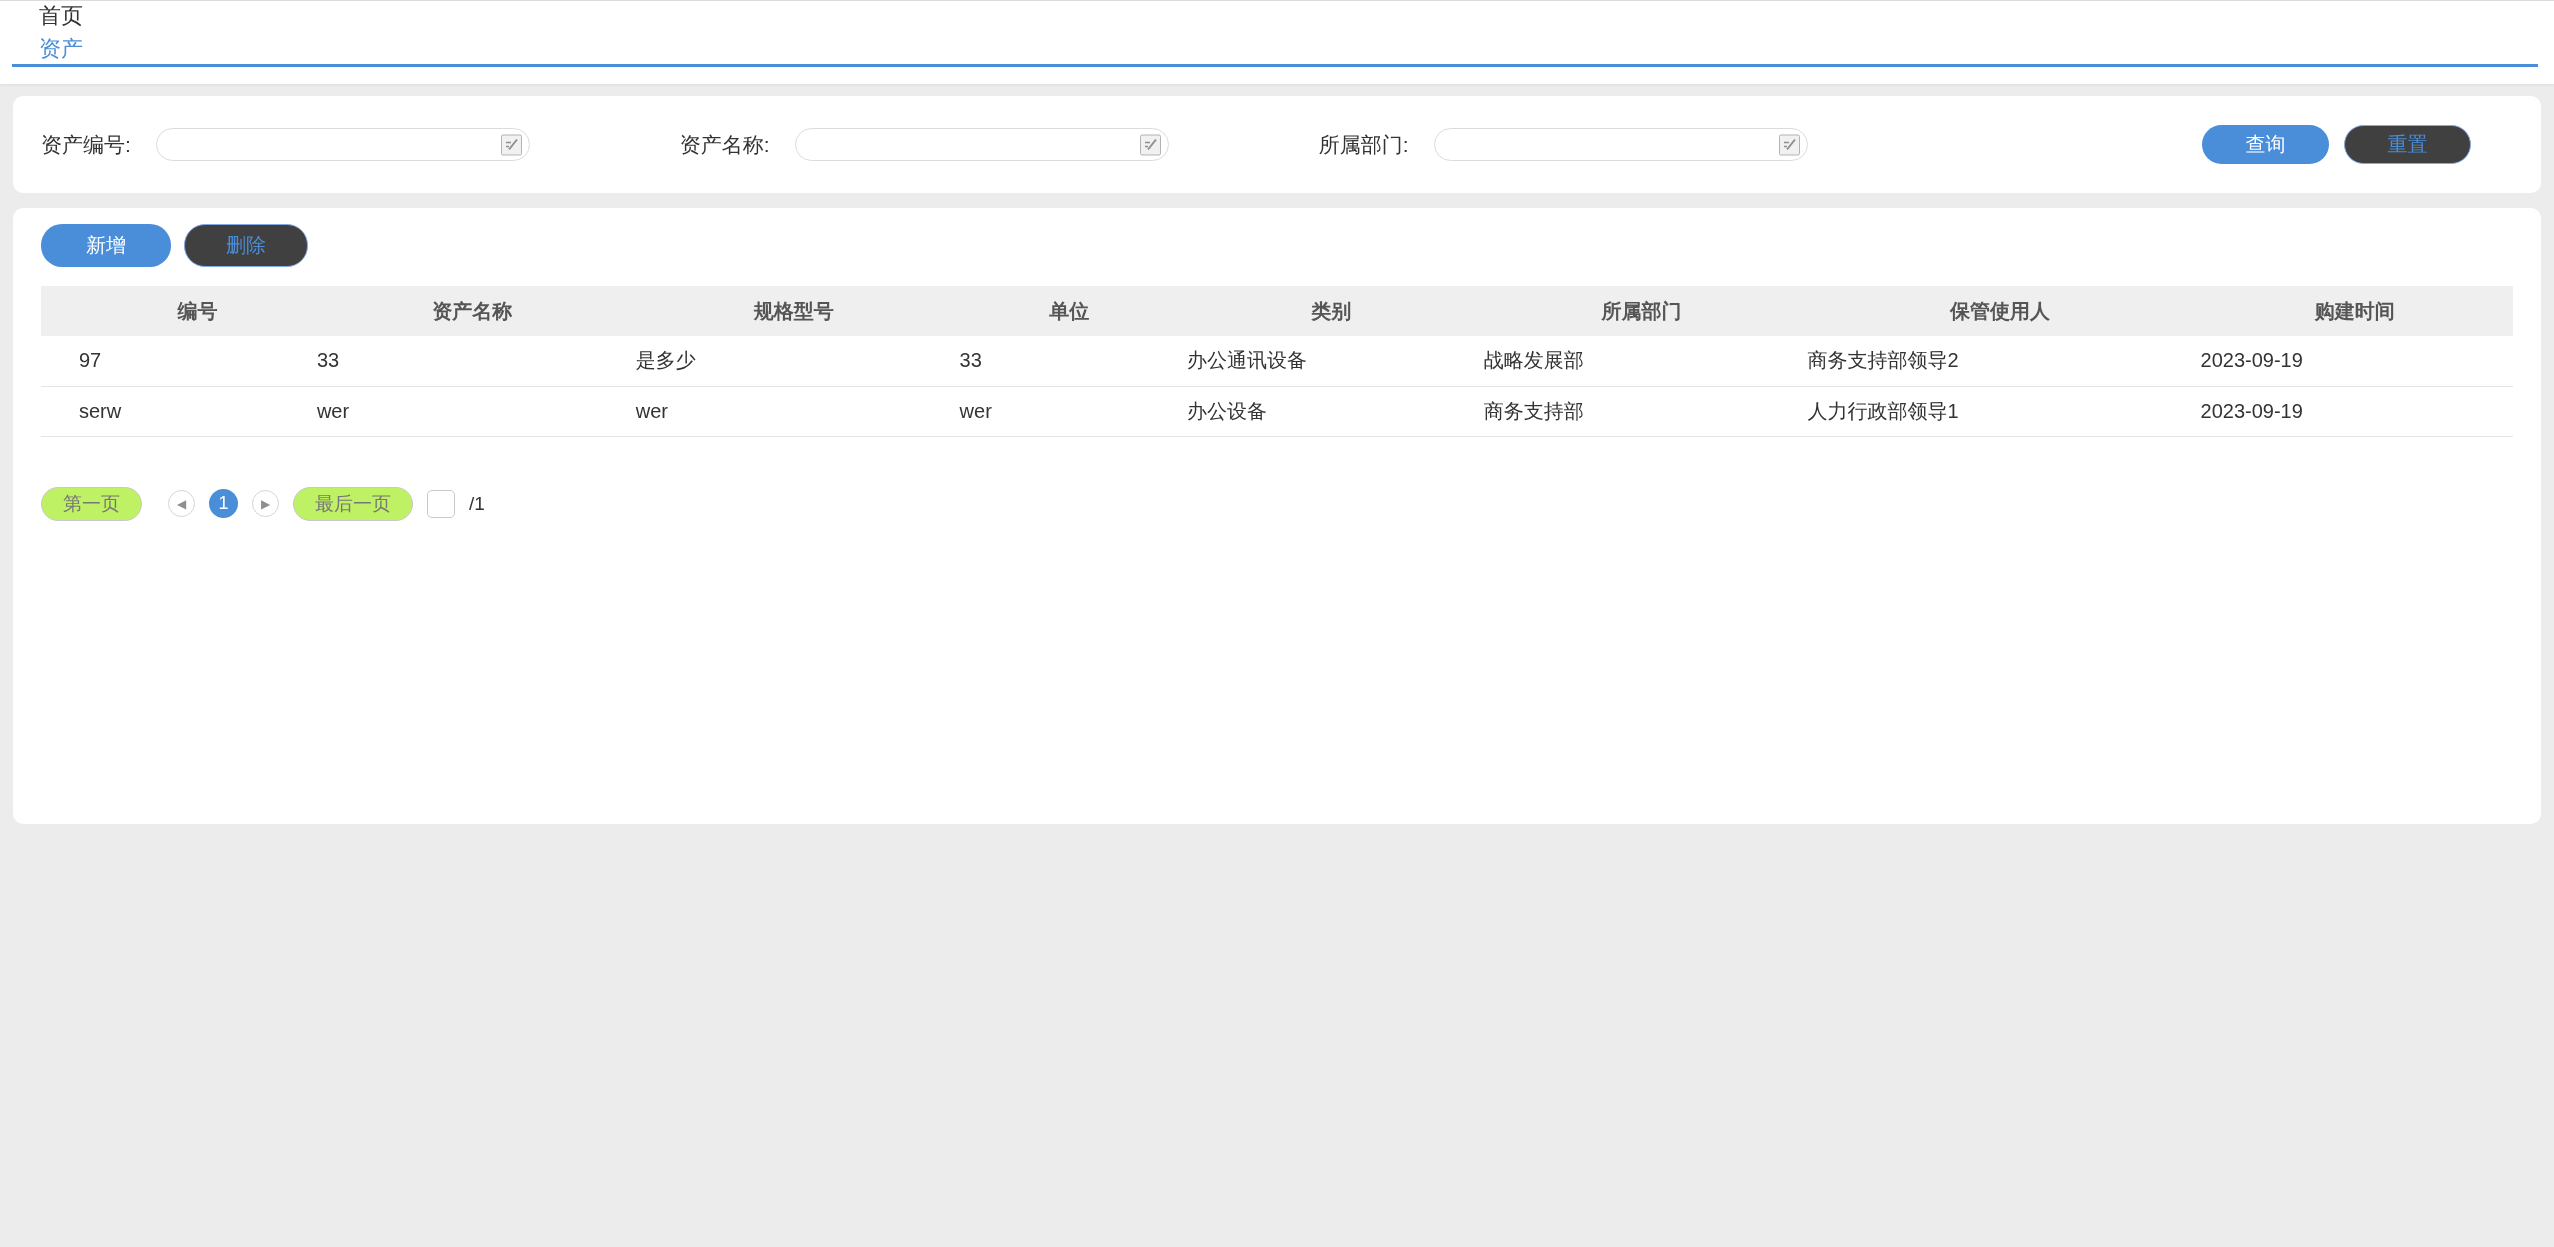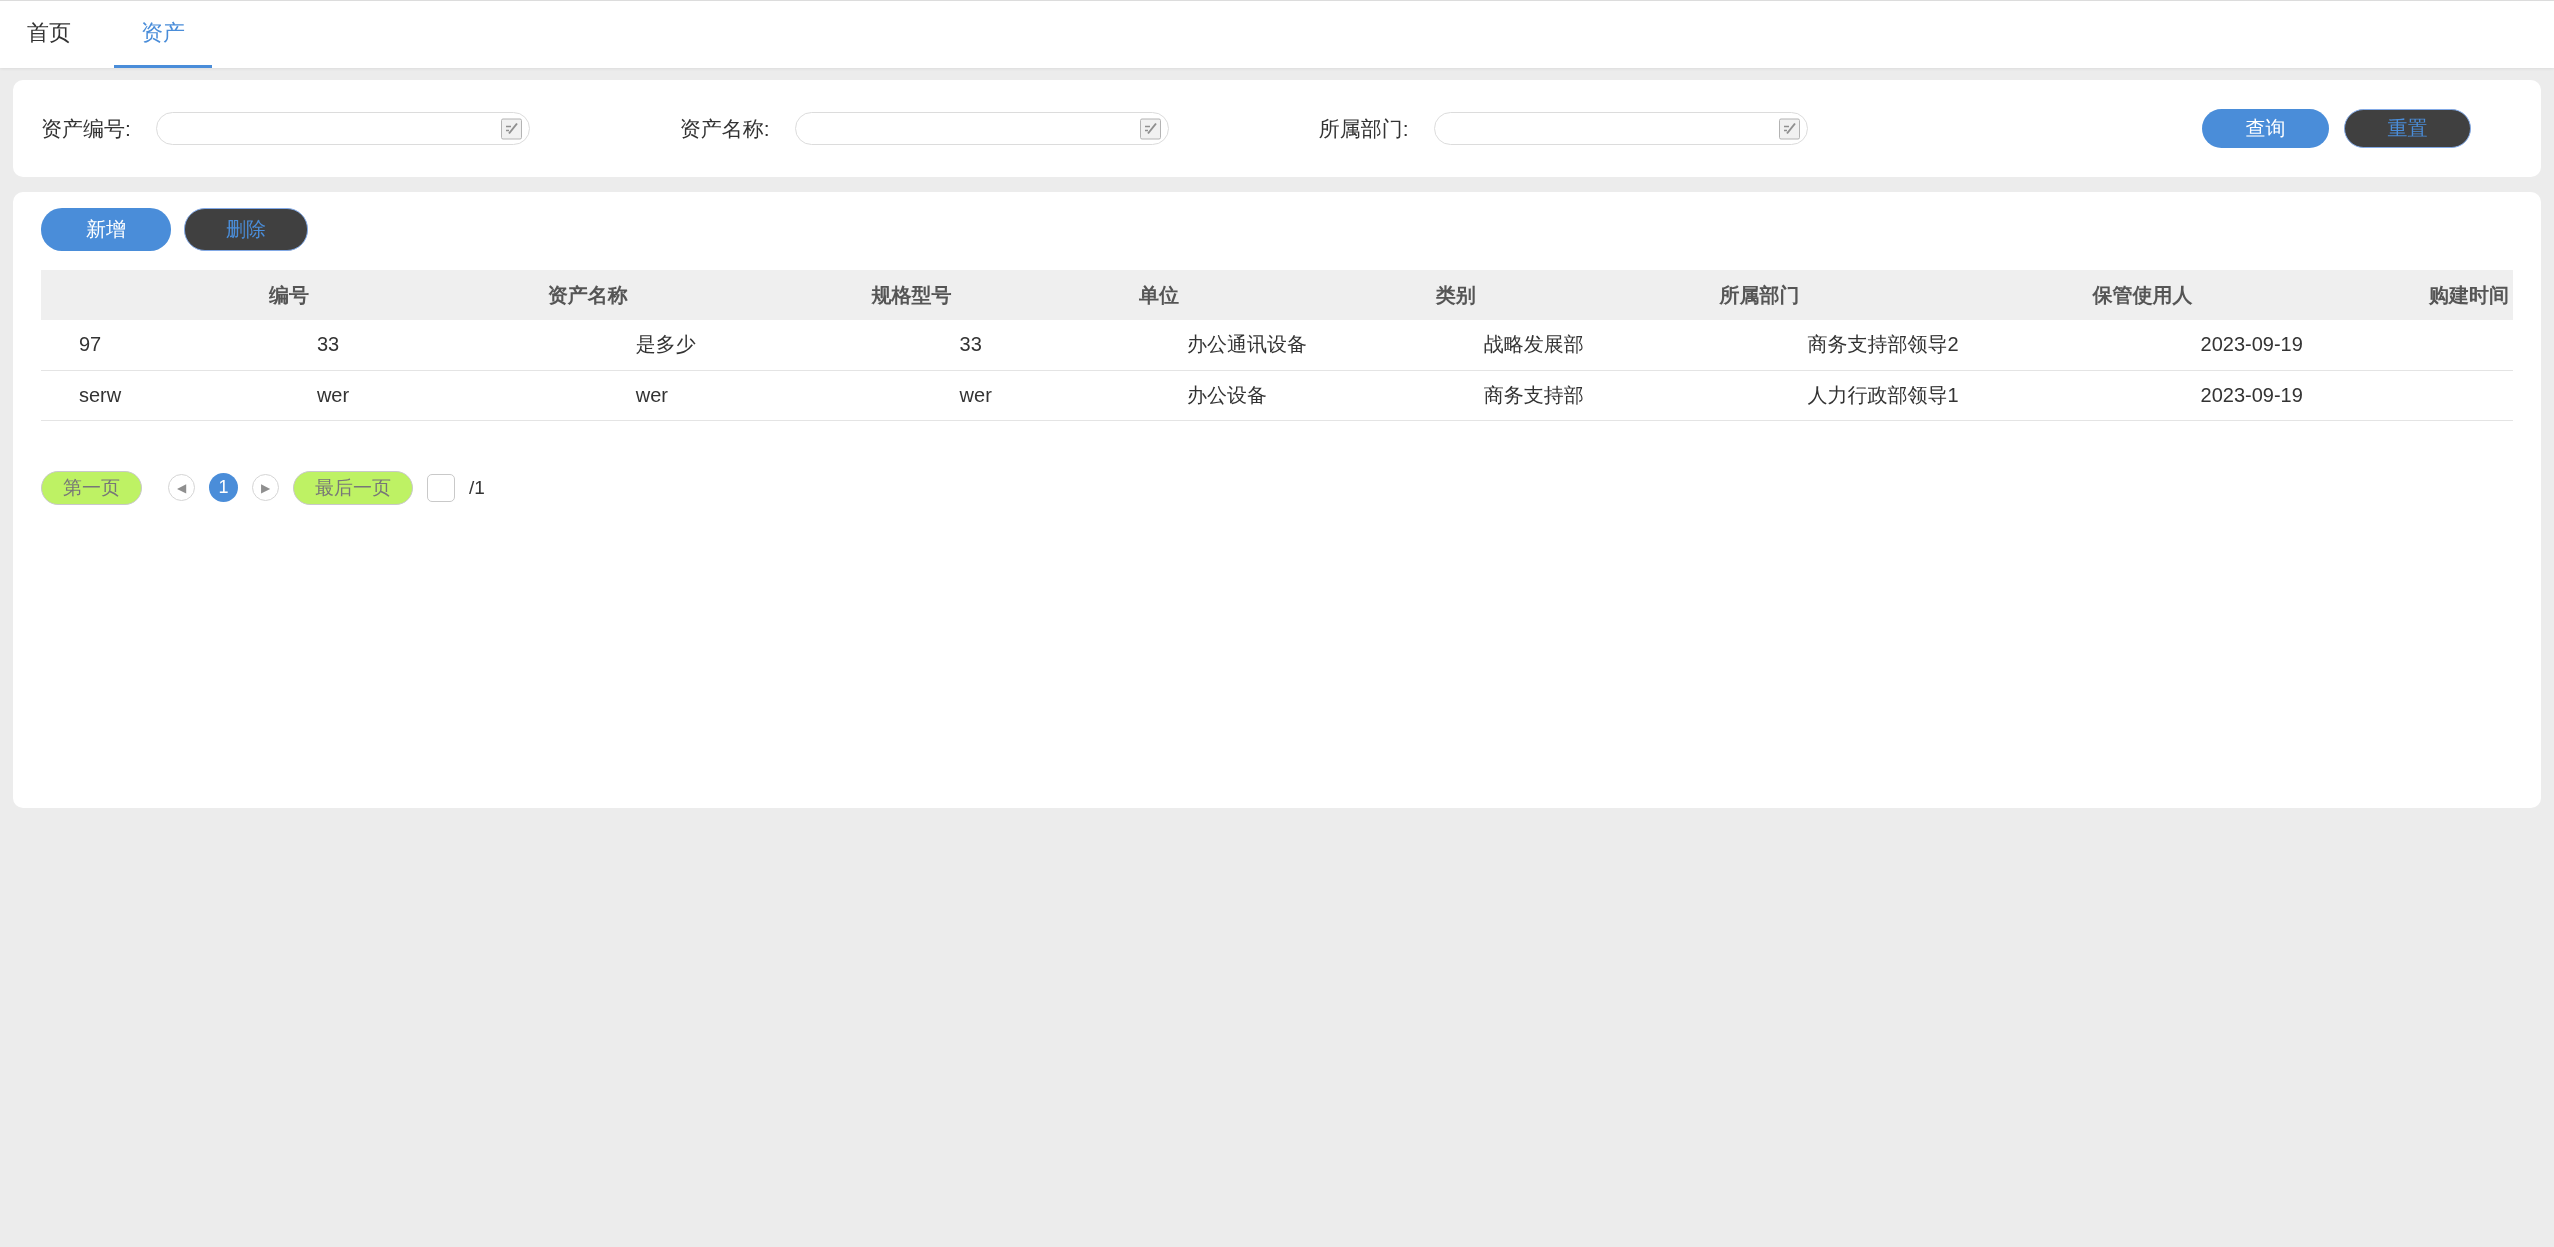--- a/index.html
+++ b/index.html
@@ -7,27 +7,29 @@
   body {
     width: 2554px; height: 1247px;
     background: #ececec;
     font-family: "Liberation Sans", sans-serif;
     overflow: hidden;
   }
 
   
   .topbar {
     background: #ffffff;
-    height: 68px;
+    height: 84px;
     display: flex;
     align-items: stretch;
+    padding-left: 12px;
     border-top: 1px solid #dcdcdc;
     box-shadow: 0 1px 3px rgba(0,0,0,0.07);
     position: relative;
     z-index: 2;
+    flex-direction: column;
   }
   .tab {
     display: flex; align-items: center;
     padding: 0 27px;
     margin-right: 16px;
     font-size: 22px;
     color: #333;
     border-bottom: 3px solid transparent;
     cursor: pointer;
   }
@@ -106,21 +108,21 @@
   .asset-table col.c5 { width: 12.0%; }
   .asset-table col.c6 { width: 13.1%; }
   .asset-table col.c7 { width: 15.9%; }
   .asset-table col.c8 { width: 12.8%; }
   .asset-table th {
     background: #efefef;
     height: 50px;
     font-size: 20px;
     font-weight: 700;
     color: #555;
-    text-align: right;
+    text-align: center;
     padding: 0 4px 0 4px;
     white-space: nowrap;
   }
   .asset-table th.c1 { padding-left: 45px; }
   .asset-table td {
     height: 50px;
     border-bottom: 1px solid #e4e4e4;
     font-size: 20px;
     color: #333;
     padding-left: 4px;

